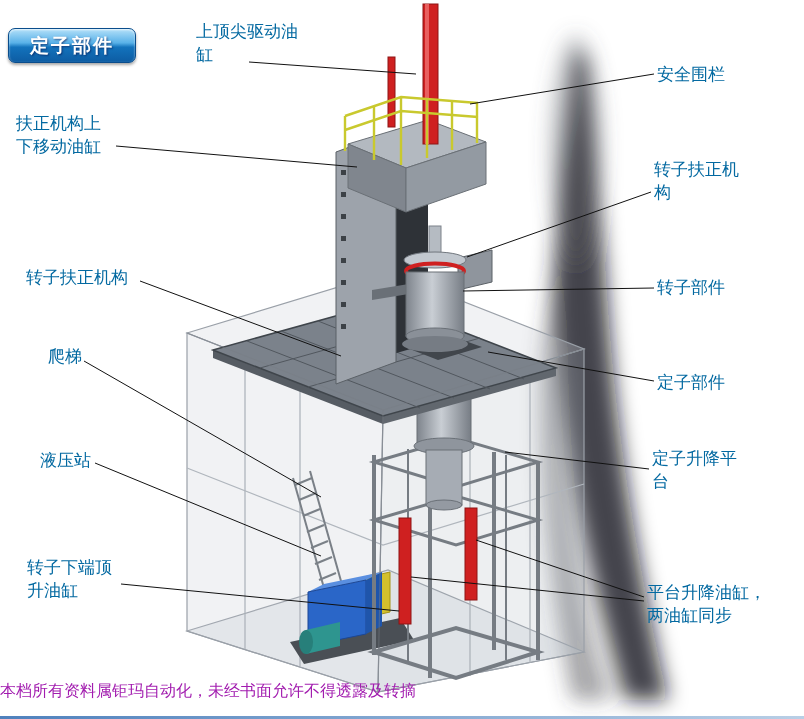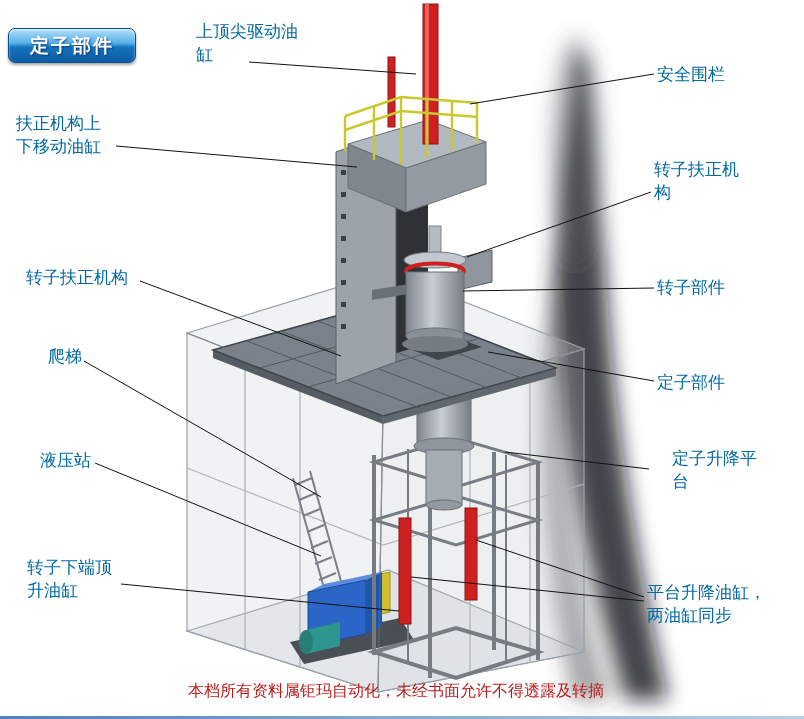--- a/index.html
+++ b/index.html
@@ -10,21 +10,21 @@
   .label { position:absolute; font-size:17px; line-height:1.38; color:#0369a1; }
   .nowrap { white-space:nowrap; }
   .badge {
     position:absolute; left:8px; top:28px; width:128px; height:35px; border-radius:7px;
     background:linear-gradient(180deg,#b3e0f9 0%,#58b1e8 42%,#1373bc 55%, var(--badge-blue,#0d5ca3) 100%);
     border:1px solid #0a4d8c;
     box-shadow:0 2px 3px rgba(0,0,0,.35), inset 0 1px 2px rgba(255,255,255,.75);
     display:flex; align-items:center; justify-content:center;
   }
   .badge span { color:#fff; font-weight:bold; font-size:19px; letter-spacing:2px; text-shadow:1px 1px 2px rgba(0,0,60,.55); }
-  .footer { position:absolute; left:0; right:12px; top:681px; text-align:center; font-size:16px; color:#b91c1c; }
+  .footer { position:absolute; left:0; right:12px; top:681px; text-align:left; font-size:16px; color:#a21caf; }
   .bottom-rule { position:absolute; left:0; right:0; bottom:0; height:3px;
     background:linear-gradient(90deg, var(--rule-blue,#4f81bd), #b9cfe6); }
   .red  { fill: var(--cylinder-red,#cf2020); }
   .rail { stroke: var(--railing-yellow,#c9c92e); stroke-width:2.4; fill:none; }
   .leader { stroke:#111; stroke-width:1; }
 </style>
 </head>
 <body>
 
 <div class="stage">
@@ -198,19 +198,19 @@
 
   <div class="label" style="left:196px; top:20px; width:112px;">上顶尖驱动油缸</div>
   <div class="label nowrap" style="left:657px; top:63px;">安全围栏</div>
   <div class="label" style="left:16px; top:112px; width:90px;">扶正机构上下移动油缸</div>
   <div class="label" style="left:654px; top:158px; width:90px;">转子扶正机构</div>
   <div class="label nowrap" style="left:26px; top:266px;">转子扶正机构</div>
   <div class="label nowrap" style="left:657px; top:276px;">转子部件</div>
   <div class="label nowrap" style="left:48px; top:345px;">爬梯</div>
   <div class="label nowrap" style="left:657px; top:371px;">定子部件</div>
   <div class="label nowrap" style="left:40px; top:449px;">液压站</div>
-  <div class="label" style="left:652px; top:447px; width:90px;margin-left:20px;">定子升降平台</div>
+  <div class="label" style="left:652px; top:447px; width:90px;">定子升降平台</div>
   <div class="label" style="left:647px; top:581px; width:124px;">平台升降油缸，两油缸同步</div>
   <div class="label" style="left:27px; top:556px; width:90px;">转子下端顶升油缸</div>
 
   <div class="footer">本档所有资料属钜玛自动化，未经书面允许不得透露及转摘</div>
   <div class="bottom-rule"></div>
 </div>
 
 </body></html>

